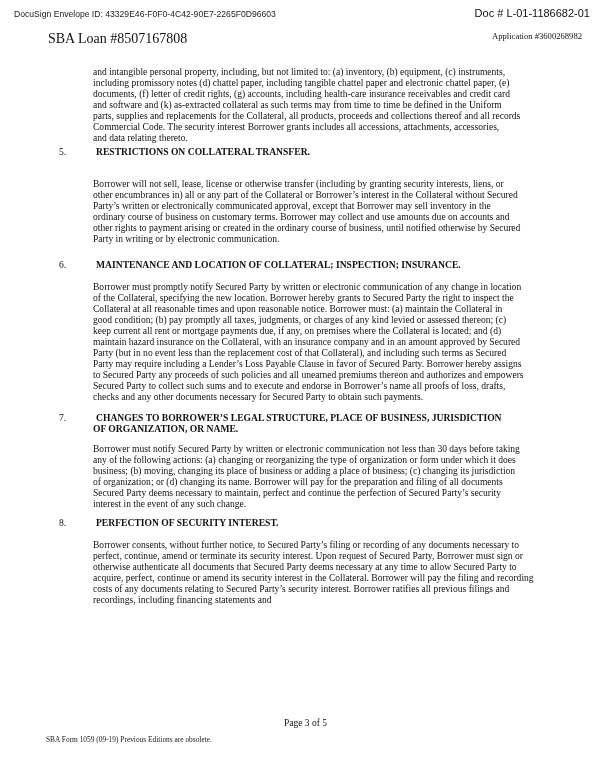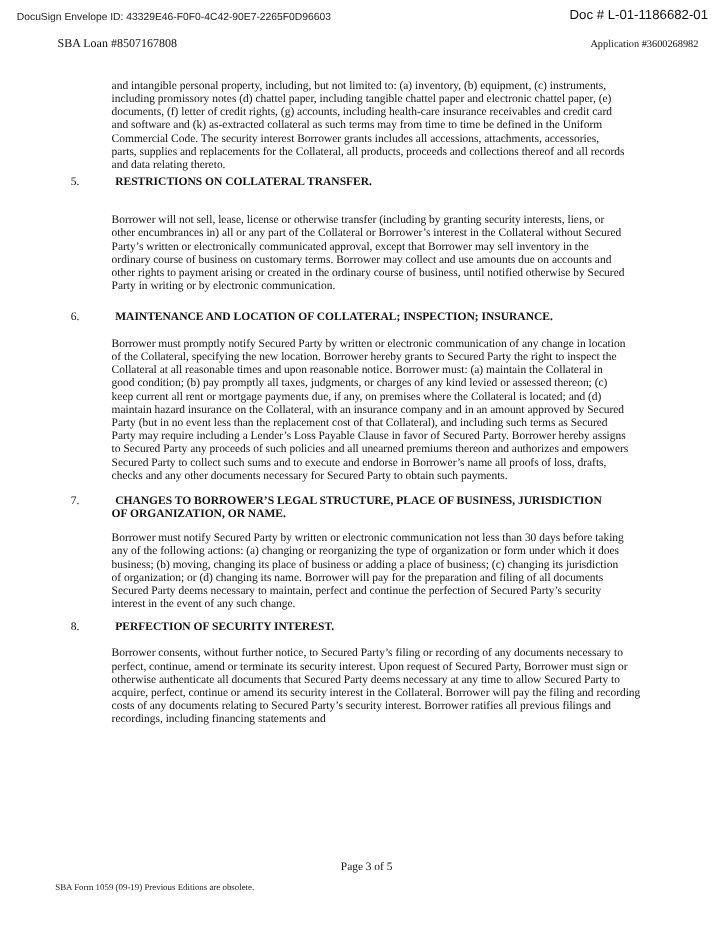--- a/index.html
+++ b/index.html
@@ -1,21 +1,21 @@
 <!DOCTYPE html>
 <html><head>
 <meta charset="utf-8">
 <style>
   html, body { margin: 0; padding: 0; background: #ffffff; }
   body { width: 601px; height: 780px; position: relative; overflow: hidden; color: #111; }
   .sans { font-family: "Liberation Sans", sans-serif; }
   .serif { font-family: "Liberation Serif", serif; }
   .envelope { position: absolute; left: 14px; top: 9px; font-size: 8.6px; color: #222; }
   .docnum { position: absolute; right: 11px; top: 7px; font-size: 11px; color: #111; }
-  .loan { position: absolute; left: 48px; top: 31px; font-size: 10px; }
+  .loan { position: absolute; left: 48px; top: 31px; font-size: 14px; }
   .appnum { position: absolute; right: 19px; top: 31px; font-size: 8.6px; margin-left: 10px; }
   .para { position: absolute; left: 93px; width: 480px; font-size: 9.55px; line-height: 10.95px; white-space: nowrap; }
   .para .ln { display: block; }
   .heading { position: absolute; left: 59px; font-size: 9.6px; font-weight: bold; white-space: nowrap; }
   .heading .num { position: absolute; left: 0; font-weight: normal; }
   .heading .title { position: absolute; left: 37px; line-height: 11px; }
   .heading .title .ln { display: block; }
   .heading .title .ln2 { margin-left: -3px; }
   .pagenum { position: absolute; left: 284px; top: 718px; font-size: 9.5px; }
   .form { position: absolute; left: 46px; top: 735px; font-size: 7.4px; color: #222; }
@@ -27,22 +27,22 @@
   <div class="envelope sans">DocuSign Envelope ID:  43329E46-F0F0-4C42-90E7-2265F0D96603</div>
   <div class="docnum sans">Doc # L-01-1186682-01</div>
   <div class="loan serif">SBA Loan #8507167808</div>
   <div class="appnum serif">Application #3600268982</div>
 
   <div class="para serif" style="top:52px;margin-top:15px;">
     <span class="ln">and intangible personal property, including, but not limited to: (a) inventory, (b) equipment, (c) instruments,</span>
     <span class="ln">including promissory notes (d) chattel paper, including tangible chattel paper and electronic chattel paper, (e)</span>
     <span class="ln">documents, (f) letter of credit rights, (g) accounts, including health-care insurance receivables and credit card</span>
     <span class="ln">and software and (k) as-extracted collateral as such terms may from time to time be defined in the Uniform</span>
+    <span class="ln">parts, supplies and replacements for the Collateral, all products, proceeds and collections thereof and all records</span>
     <span class="ln">Commercial Code.  The security interest Borrower grants includes all accessions, attachments, accessories,</span>
-    <span class="ln">parts, supplies and replacements for the Collateral, all products, proceeds and collections thereof and all records</span>
     <span class="ln">and data relating thereto.</span>
   </div>
 
   <div class="heading serif" style="top:146px;">
     <span class="num">5.</span>
     <span class="title">
       <span class="ln">RESTRICTIONS ON COLLATERAL TRANSFER.</span>
     </span>
   </div>
   <div class="para serif" style="top:179px;">

